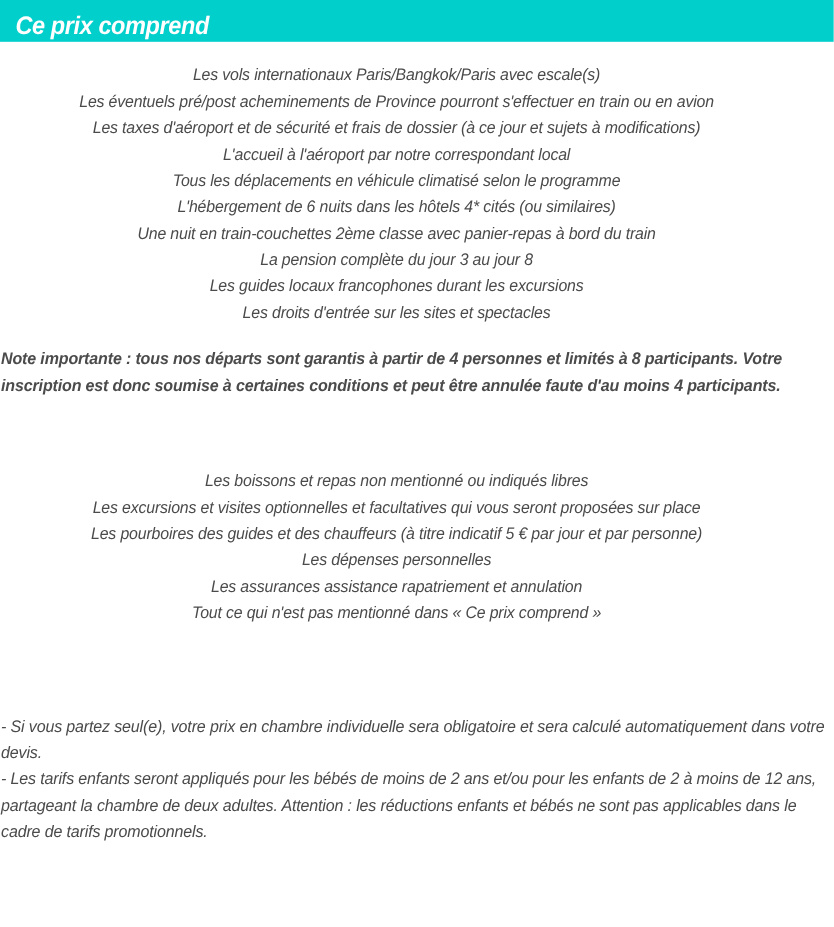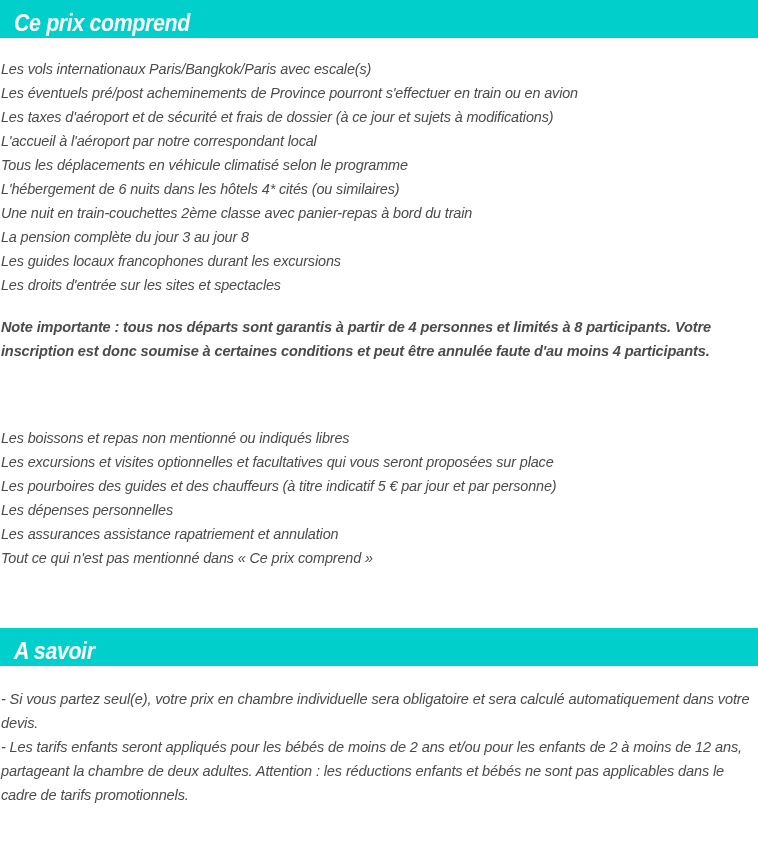--- a/index.html
+++ b/index.html
@@ -40,20 +40,21 @@
     transform: scaleX(0.93);
     transform-origin: left center;
     white-space: nowrap;
   }
 
   
   .list-block {
     padding: 0;
     margin: 0;
     list-style: none;
+    text-align: center;
   }
   .list-block li {
     color: #4b4b4b;
     font-family: "Liberation Sans", "DejaVu Sans", sans-serif;
     font-style: italic;
     font-size: 15.2px;
     line-height: 24px;
     letter-spacing: -0.15px;
     transform: scaleX(0.95);
     transform-origin: left center;
@@ -122,23 +123,20 @@
     <li>Les boissons et repas non mentionné ou indiqués libres</li>
     <li>Les excursions et visites optionnelles et facultatives qui vous seront proposées sur place</li>
     <li>Les pourboires des guides et des chauffeurs (à titre indicatif 5 € par jour et par personne)</li>
     <li>Les dépenses personnelles</li>
     <li>Les assurances assistance rapatriement et annulation</li>
     <li>Tout ce qui n'est pas mentionné dans « Ce prix comprend »</li>
   </ul>
 
   <div class="spacer-before-bar3"></div>
 
-  <div class="section-bar">
-    <span class="section-title">A savoir</span>
-  </div>
 
   <div class="gap-after-bar3"></div>
 
   <p class="para">- Si vous partez seul(e), votre prix en chambre individuelle sera obligatoire et sera calculé automatiquement dans votre devis.</p>
 
   <p class="para">- Les tarifs enfants seront appliqués pour les bébés de moins de 2 ans et/ou pour les enfants de 2 à moins de 12 ans, partageant la chambre de deux adultes. Attention : les réductions enfants et bébés ne sont pas applicables dans le cadre de tarifs promotionnels.</p>
 
 </div>
 
 </body></html>

